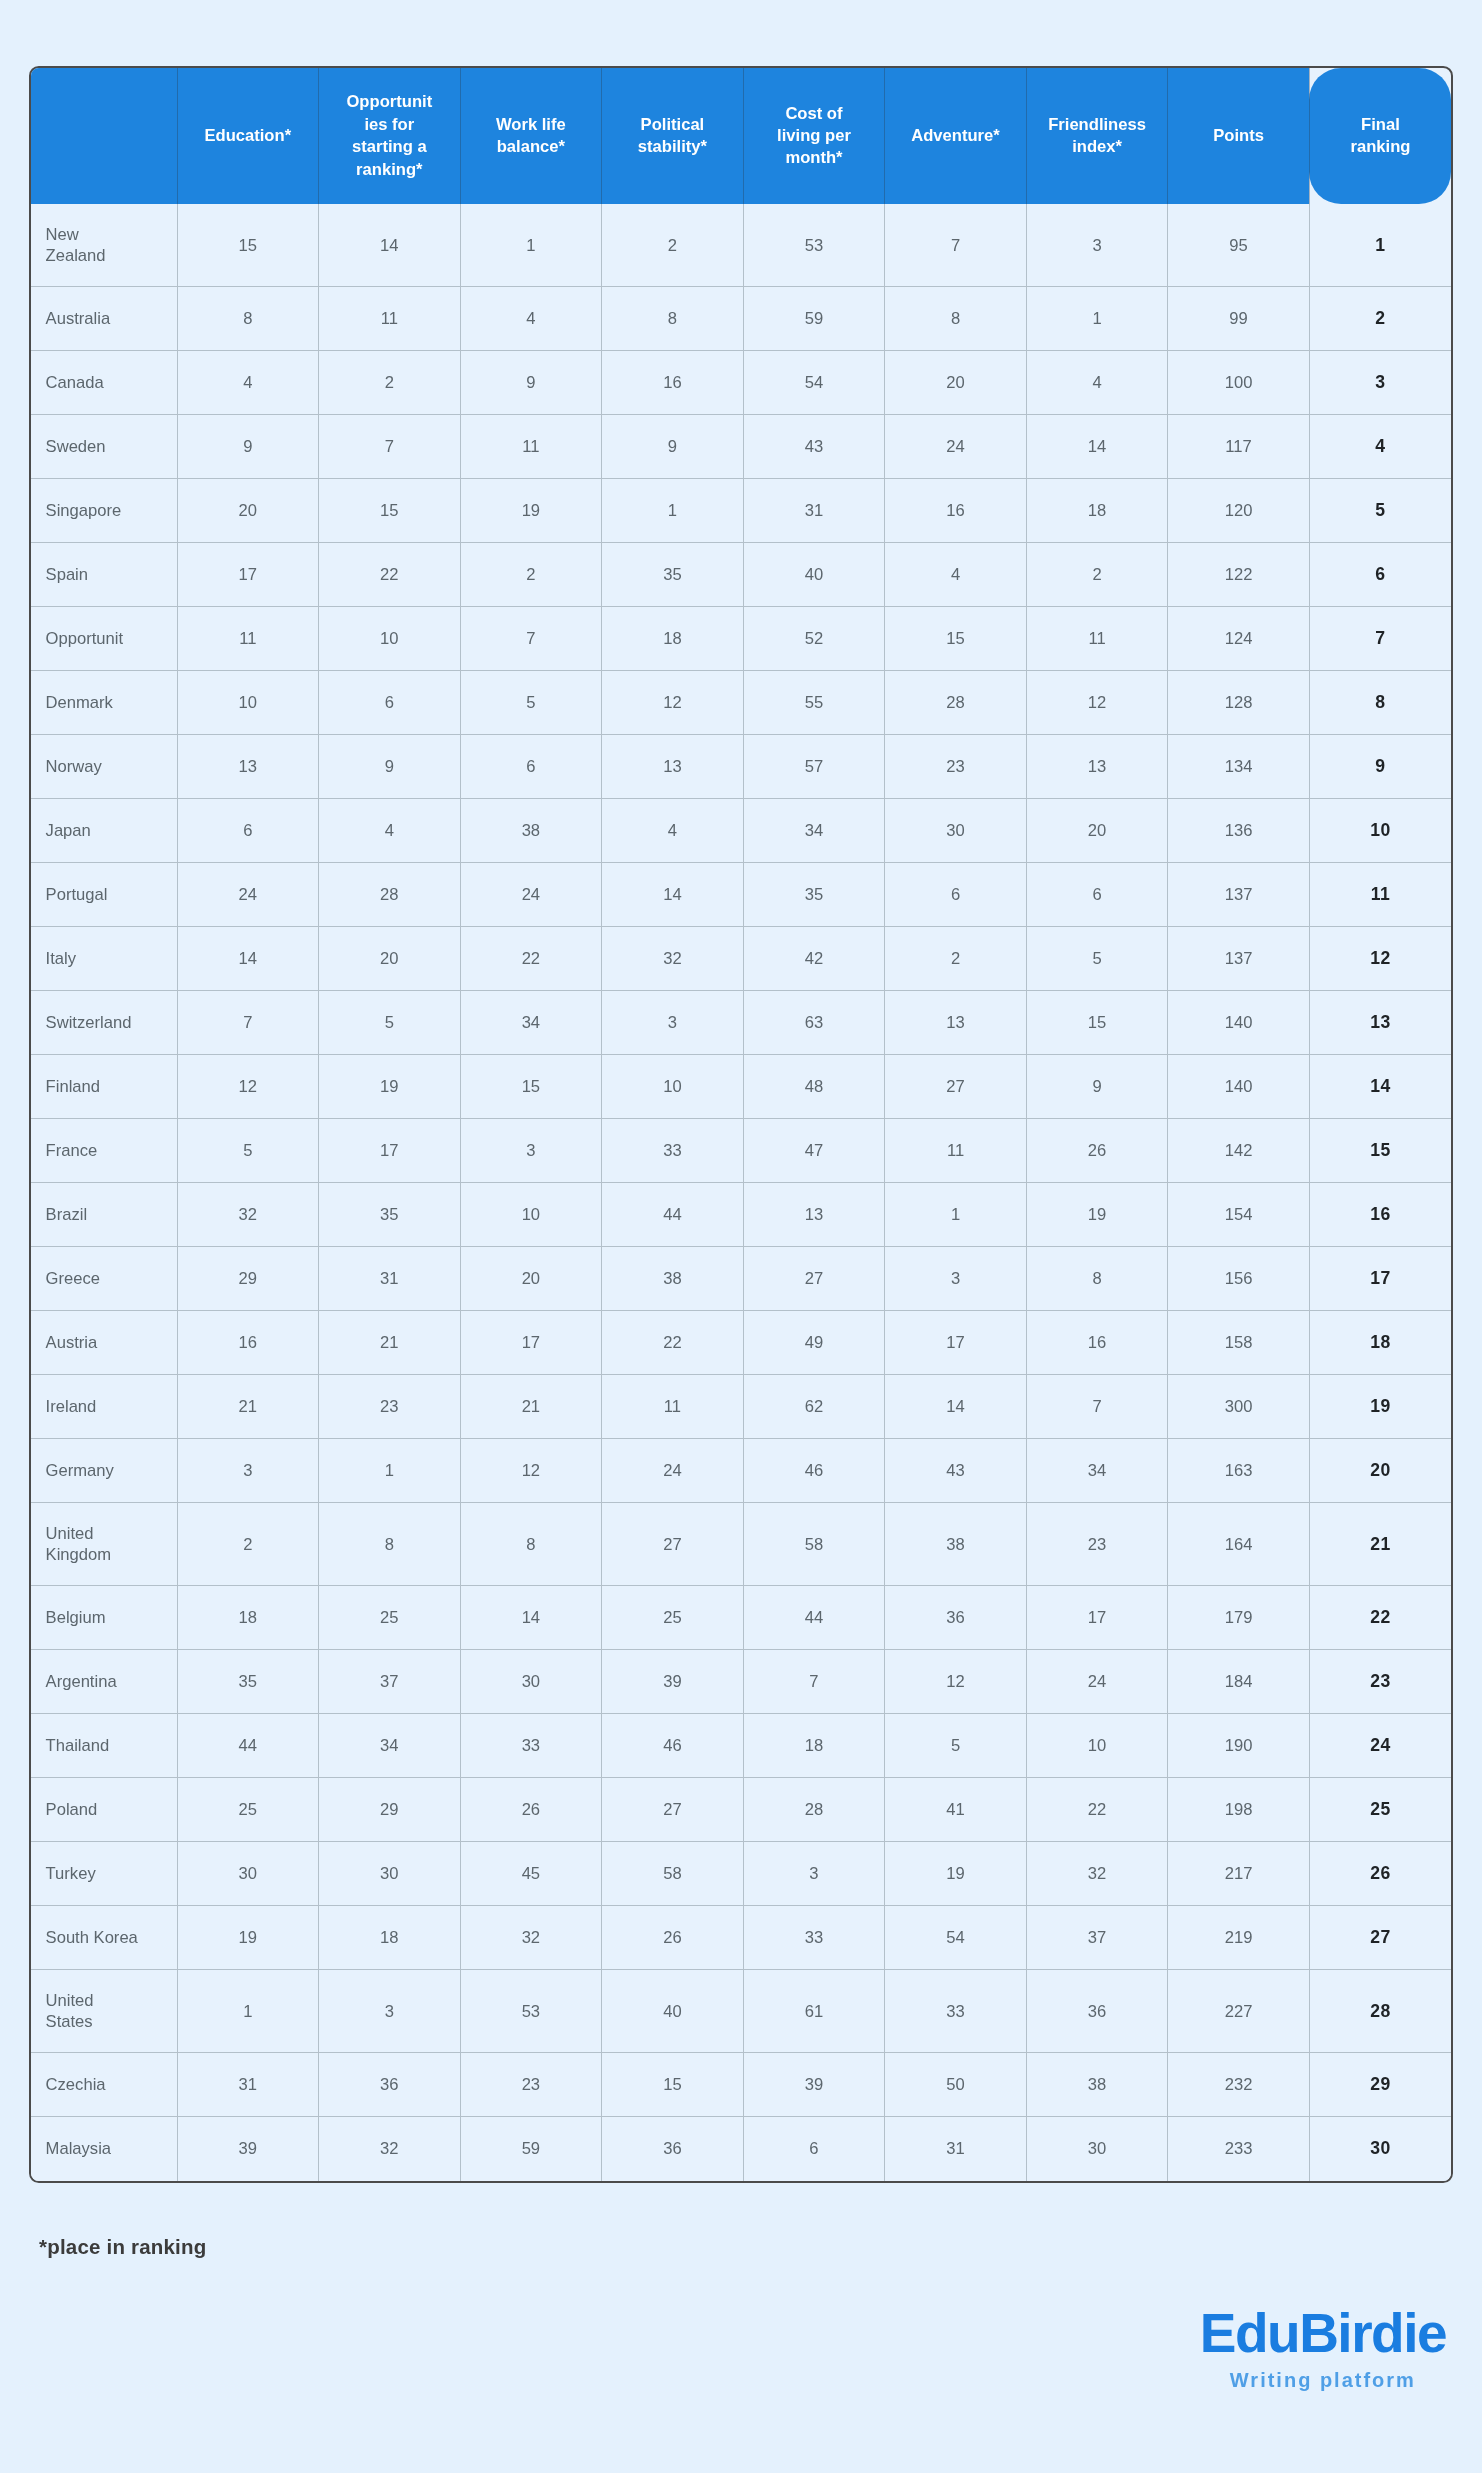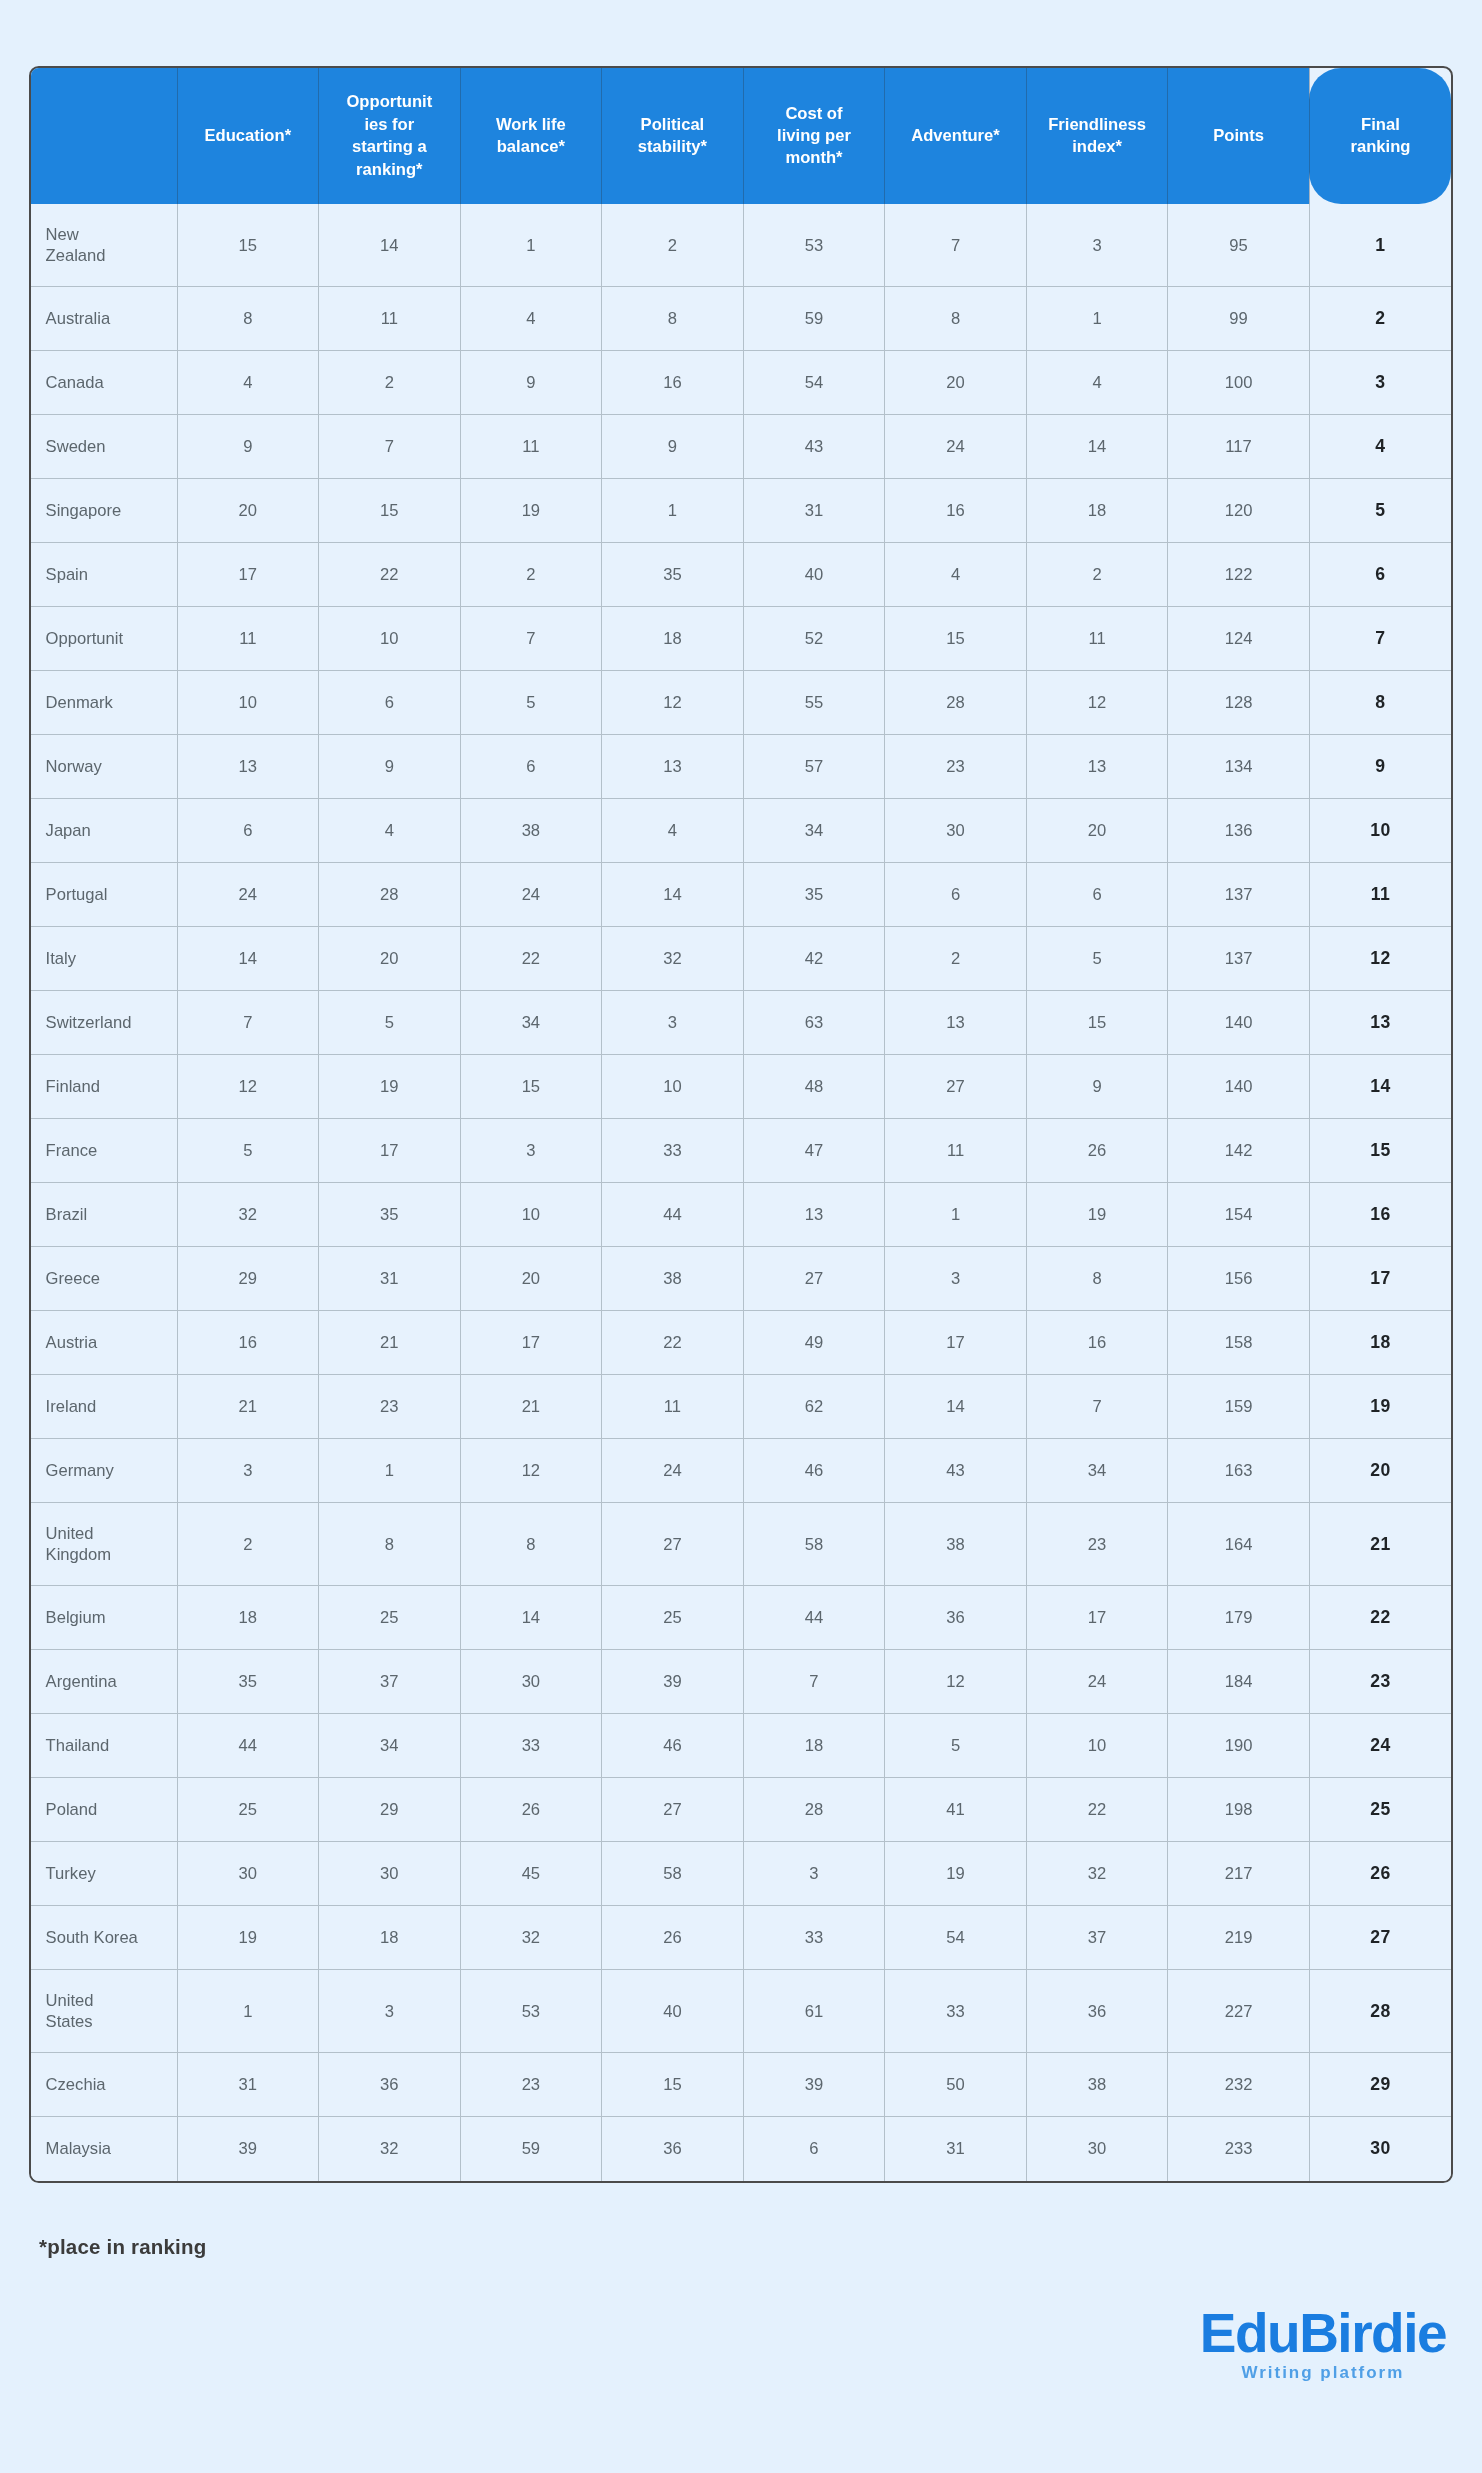--- a/index.html
+++ b/index.html
@@ -95,25 +95,25 @@
     text-align: center;
   }
   .logo-name {
     font-size: 55px;
     font-weight: bold;
     color: var(--brand_blue);
     letter-spacing: -1.5px;
     line-height: 57px;
   }
   .logo-tagline {
-    font-size: 17px;
+    font-size: 20px;
     font-weight: bold;
     color: var(--tagline_blue);
     letter-spacing: 2px;
-    margin-top: 1px;
+    margin-top: 7px;
   }
 </style>
 </head>
 <body>
 
 <div class="table-frame">
   <table>
     <colgroup>
       <col style="width:146px">
       <col>
@@ -369,21 +369,21 @@
         </tr>
         <tr>
           <td class="country">Ireland</td>
           <td>21</td>
           <td>23</td>
           <td>21</td>
           <td>11</td>
           <td>62</td>
           <td>14</td>
           <td>7</td>
-          <td>159</td>
+          <td>300</td>
           <td class="final">19</td>
         </tr>
         <tr>
           <td class="country">Germany</td>
           <td>3</td>
           <td>1</td>
           <td>12</td>
           <td>24</td>
           <td>46</td>
           <td>43</td>

